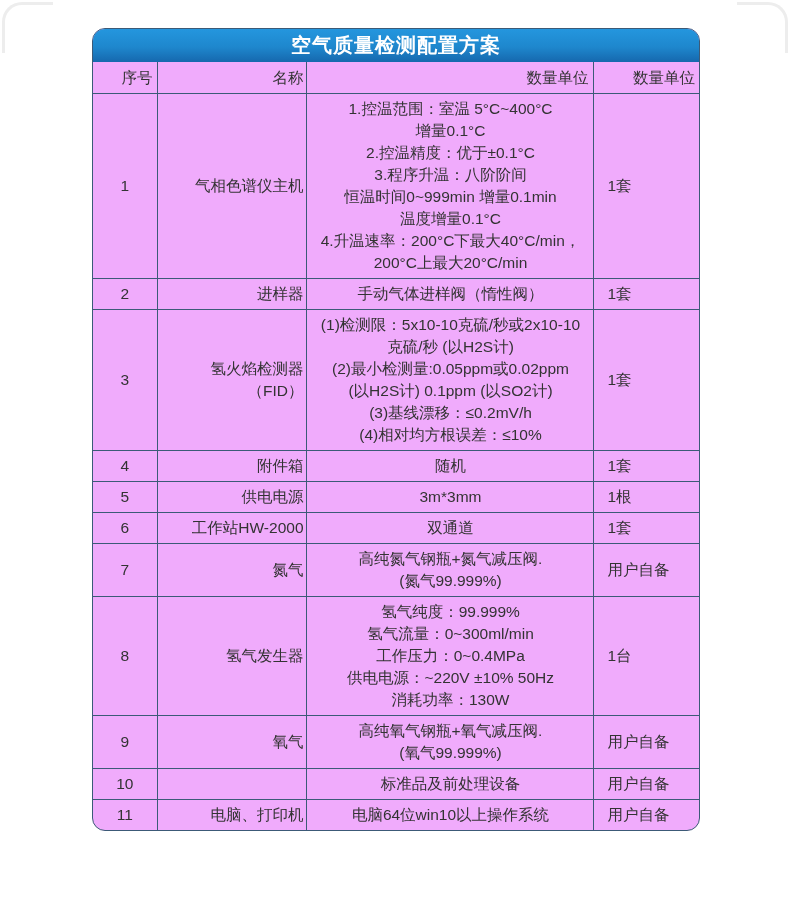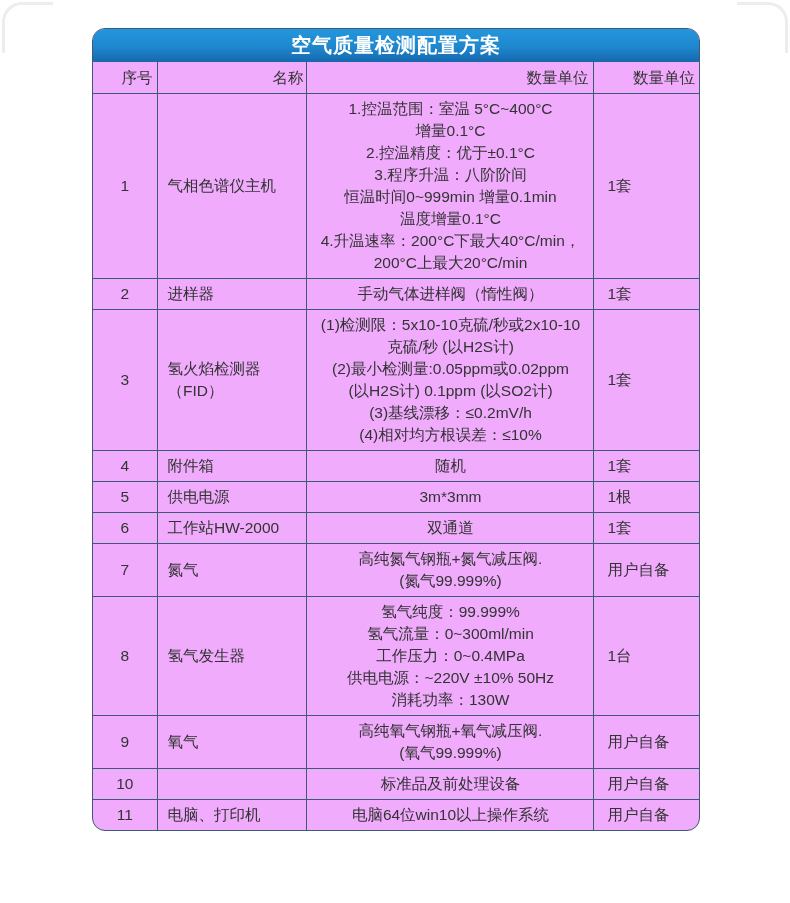--- a/index.html
+++ b/index.html
@@ -71,21 +71,21 @@
   table.spec tbody tr:last-child > * { border-bottom: 0; margin-top: 13px; }
 
   table.spec th {
     font-weight: normal;
     text-align: right;
     height: 27px;
     padding-top: 2px;
     padding-bottom: 2px;
   }
   .cell-no   { text-align: center; }
-  .cell-name { text-align: left; padding-left: 10px !important; padding-right: 2px !important; }
+  .cell-name { text-align: right; padding-left: 10px !important; padding-right: 2px !important; }
   .cell-spec { text-align: center; padding-left: 6px !important; white-space: pre-line; }
   .cell-qty  { text-align: left; padding-left: 14px !important; }
   th.cell-no { text-align: center; }
 </style>
 </head>
 <body>
 
 <div class="page">
   <div class="corner tl"></div>
   <div class="corner tr"></div>

